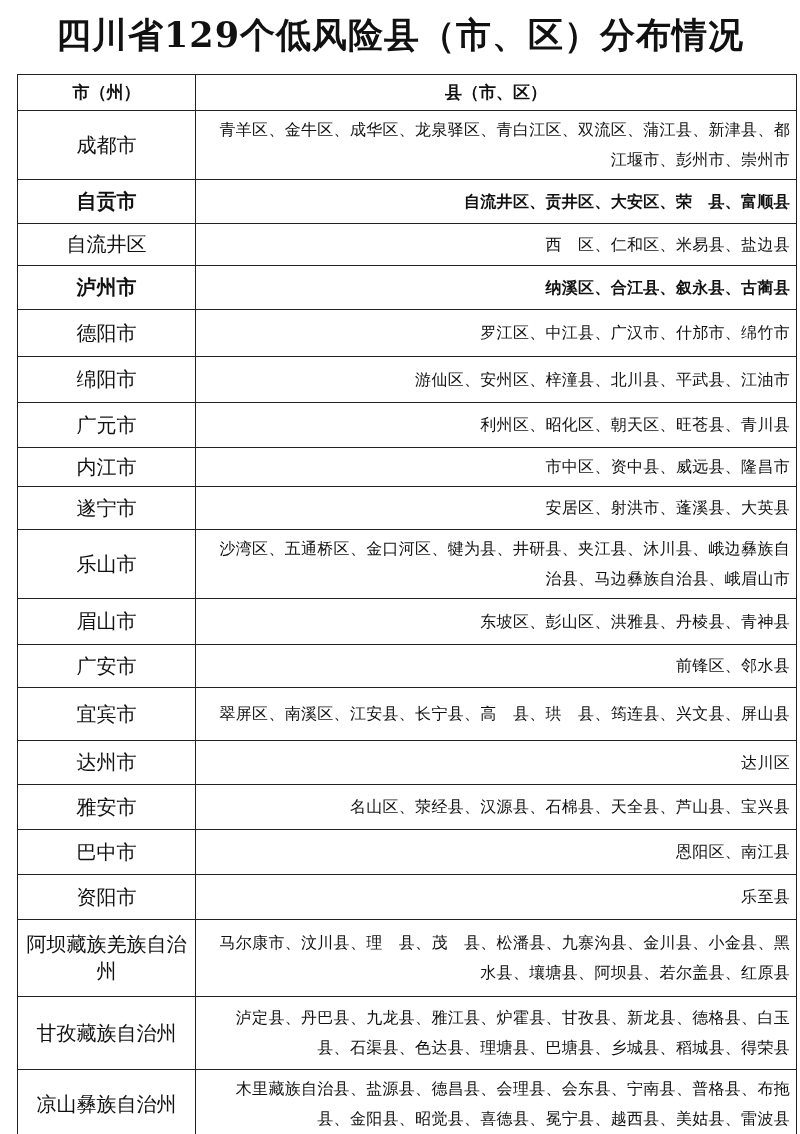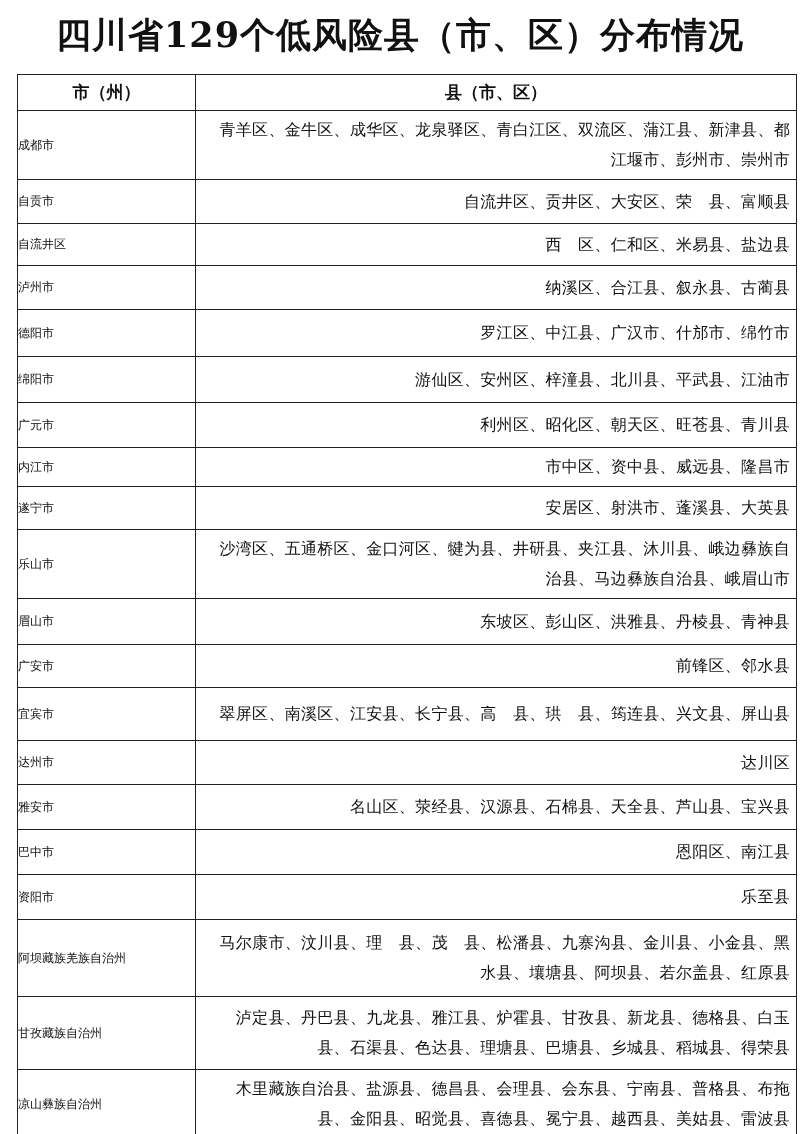--- a/index.html
+++ b/index.html
@@ -7,21 +7,21 @@
          font-family: "DejaVu Sans", sans-serif; color: #111; }
   .title { position: absolute; top: 12px; left: 0; width: 800px; text-align: center;
            font-family: "DejaVu Serif", serif; font-weight: bold; font-size: 35px;
            letter-spacing: 1px; color: #111; }
   table { position: absolute; top: 74px; left: 17px; width: 779px;
           border-collapse: collapse; table-layout: fixed; border-radius: 29px; }
   td, th { border: 1.5px solid #222; padding: 0; vertical-align: middle; }
   col.c1 { width: 178px; }
   col.c2 { width: 601px; }
   th { font-weight: bold; font-size: 17px; height: 35px; text-align: center; }
-  td.city { text-align: left; font-size: 12px; }
+  td.city { text-align: center; font-size: 20px; }
   td.counties { text-align: right; font-size: 16px; line-height: 30px;
                 padding: 4px 6px 4px 8px; letter-spacing: 0.3px; }
 </style>
 </head>
 <body>
 
 <div class="title">四川省129个低风险县（市、区）分布情况</div>
 
 <table>
   <colgroup>
@@ -32,29 +32,29 @@
     <tr>
       <th>市（州）</th>
       <th>县（市、区）</th>
     </tr>
   </thead>
   <tbody id="tbody">
       <tr style="height: 62px;">
         <td class="city">成都市</td>
         <td class="counties">青羊区、金牛区、成华区、龙泉驿区、青白江区、双流区、蒲江县、新津县、都江堰市、彭州市、崇州市</td>
       </tr>
-      <tr style="height: 44px;">
+      <tr style="height: 44px; font-weight: bold;">
         <td class="city">自贡市</td>
         <td class="counties">自流井区、贡井区、大安区、荣　县、富顺县</td>
       </tr>
       <tr style="height: 42px;">
         <td class="city">自流井区</td>
         <td class="counties">西　区、仁和区、米易县、盐边县</td>
       </tr>
-      <tr style="height: 44px;">
+      <tr style="height: 44px; font-weight: bold;">
         <td class="city">泸州市</td>
         <td class="counties">纳溪区、合江县、叙永县、古蔺县</td>
       </tr>
       <tr style="height: 47px;">
         <td class="city">德阳市</td>
         <td class="counties">罗江区、中江县、广汉市、什邡市、绵竹市</td>
       </tr>
       <tr style="height: 46px;">
         <td class="city">绵阳市</td>
         <td class="counties">游仙区、安州区、梓潼县、北川县、平武县、江油市</td>

